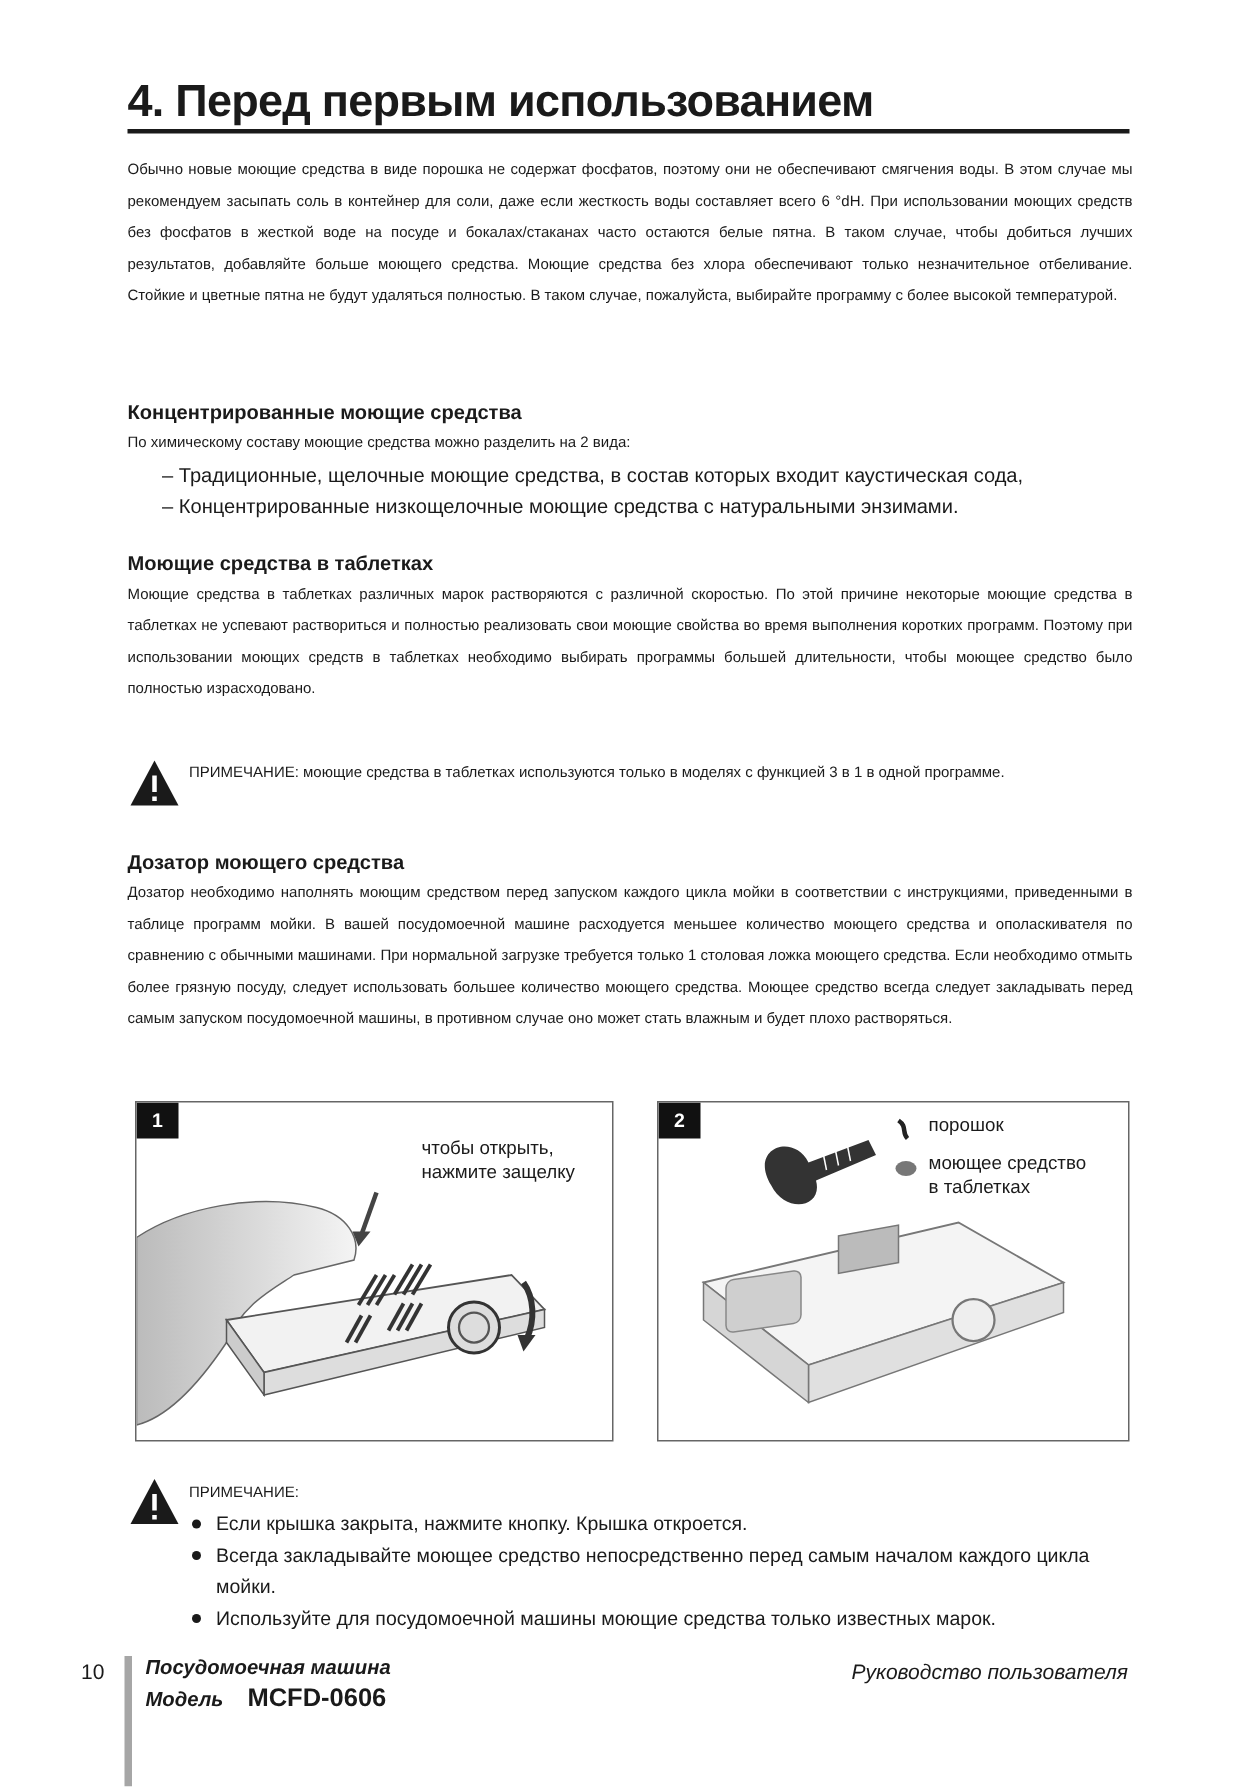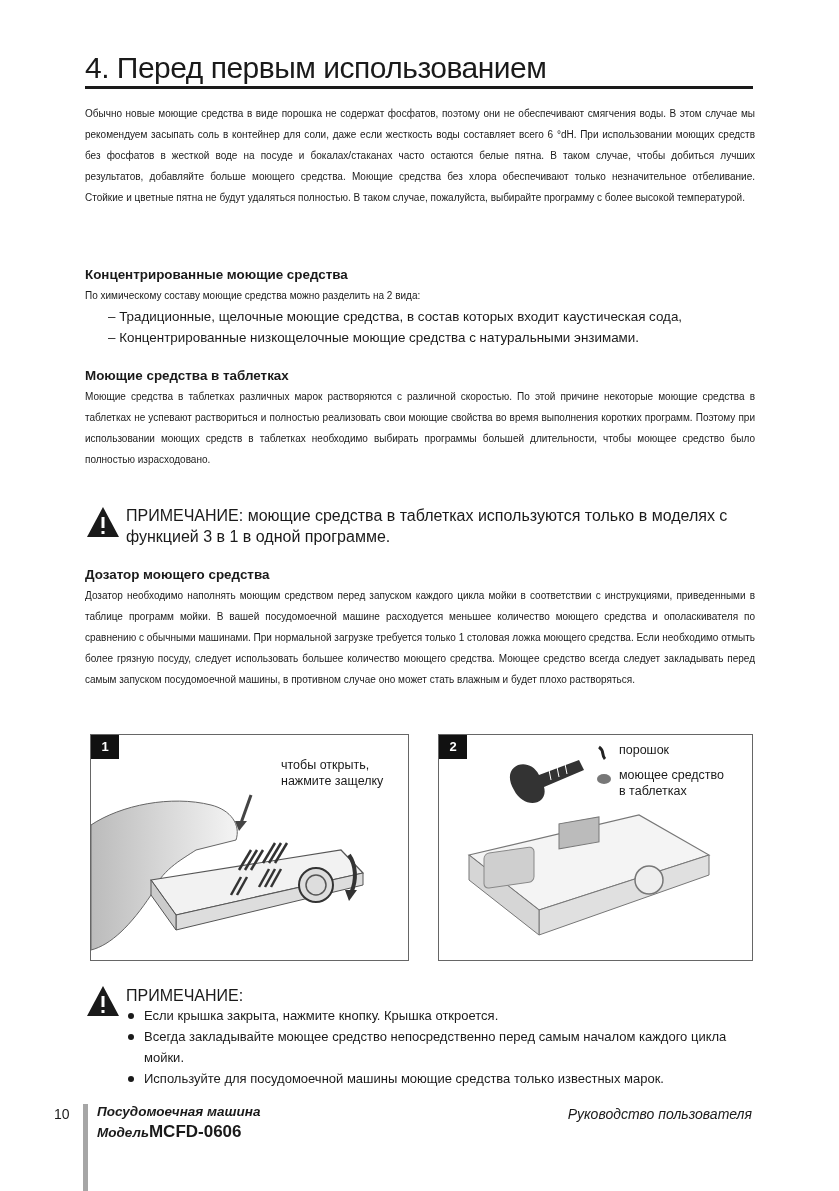--- a/index.html
+++ b/index.html
@@ -1,38 +1,38 @@
 <!DOCTYPE html>
 <html><head>
 <meta charset="utf-8">
 <style>
   html, body { margin: 0; padding: 0; background: #ffffff; }
   body { width: 839px; height: 1191px; position: relative; overflow: hidden;
          font-family: "Liberation Sans", sans-serif; color: #1a1a1a; }
   .page-title { position: absolute; left: 85px; top: 50px; width: 668px;
-                font-size: 30px; font-weight: normal; letter-spacing: -0.5px;
+                font-size: 30px; font-weight: bold; letter-spacing: -0.5px;
                 border-bottom: 3px solid #1a1a1a; line-height: 36px; padding-bottom: 0; margin: 0; }
   .para { position: absolute; left: 85px; width: 670px; font-size: 10px; line-height: 21px;
           margin: 0; text-align: justify; }
   .heading { position: absolute; left: 85px; font-size: 13.4px; font-weight: bold; margin: 0; line-height: 20px; }
   .dash-list { position: absolute; left: 108px; margin: 0; padding: 0; list-style: none; font-size: 13.4px; line-height: 21px; }
   .dash-list li::before { content: "– "; }
   .warn-icon { position: absolute; width: 34px; height: 32px; }
-  .note { position: absolute; font-size: 16px; line-height: 21px; margin: 0; }
+  .note { position: absolute; font-size: 10px; line-height: 21px; margin: 0; }
   .figure { position: absolute; border: 1.5px solid #666; background: #fff; overflow: hidden; }
   .fig-num { position: absolute; left: 0; top: 0; width: 28px; height: 24px; background: #111; color: #fff;
              font-weight: bold; font-size: 13px; text-align: center; line-height: 24px; }
   .fig-label { position: absolute; font-size: 12.5px; line-height: 16px; font-family: "Liberation Sans", sans-serif; }
   .bullets { position: absolute; left: 126px; margin: 0; padding: 0; list-style: none; font-size: 13px; line-height: 21px; width: 630px; }
   .bullets li { position: relative; padding-left: 18px; }
   .bullets li::before { content: ""; position: absolute; left: 2px; top: 8px; width: 6px; height: 6px; border-radius: 50%; background: #1a1a1a; }
   .footer-num { position: absolute; left: 54px; top: 1106px; font-size: 14px; }
   .footer-bar { position: absolute; left: 83px; top: 1104px; width: 5px; height: 87px; background: #a6a6a6; }
   .footer-left { position: absolute; left: 97px; top: 1102px; font-size: 13.5px; font-style: italic; font-weight: bold; line-height: 20px; }
-  .footer-model { font-style: normal; font-weight: bold; font-size: 17px; margin-left: 0; }
+  .footer-model { font-style: normal; font-weight: bold; font-size: 17px; margin-left: 16px; }
   .footer-right { position: absolute; right: 87px; top: 1106px; font-size: 14px; font-style: italic; }
 </style>
 </head>
 <body>
 
 <h1 class="page-title">4. Перед первым использованием</h1>
 
 <p class="para" style="top:103px;">Обычно новые моющие средства в виде порошка не содержат фосфатов, поэтому они не обеспечивают смягчения воды. В этом случае мы рекомендуем засыпать соль в контейнер для соли, даже если жесткость воды составляет всего 6 °dH. При использовании моющих средств без фосфатов в жесткой воде на посуде и бокалах/стаканах часто остаются белые пятна. В таком случае, чтобы добиться лучших результатов, добавляйте больше моющего средства. Моющие средства без хлора обеспечивают только незначительное отбеливание. Стойкие и цветные пятна не будут удаляться полностью. В таком случае, пожалуйста, выбирайте программу с более высокой температурой.</p>
 
 <h3 class="heading" style="top:265px;">Концентрированные моющие средства</h3>

